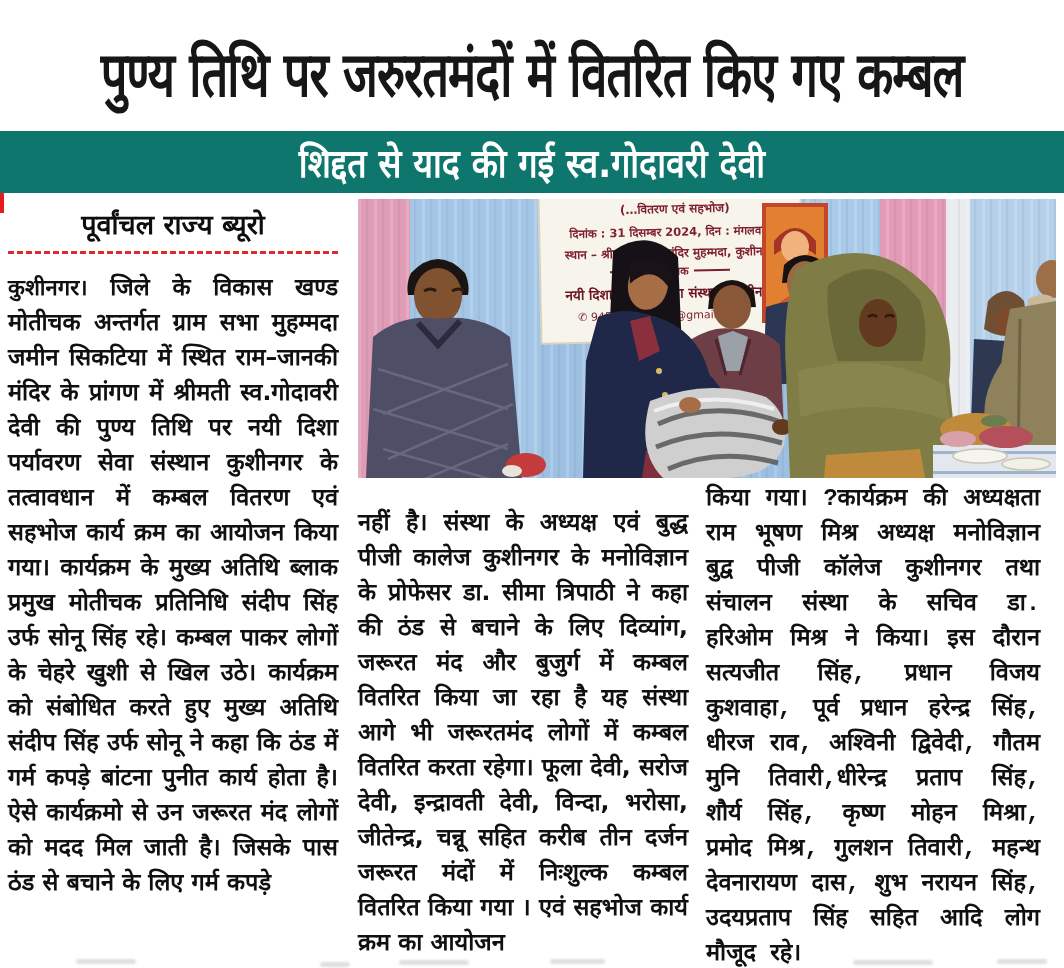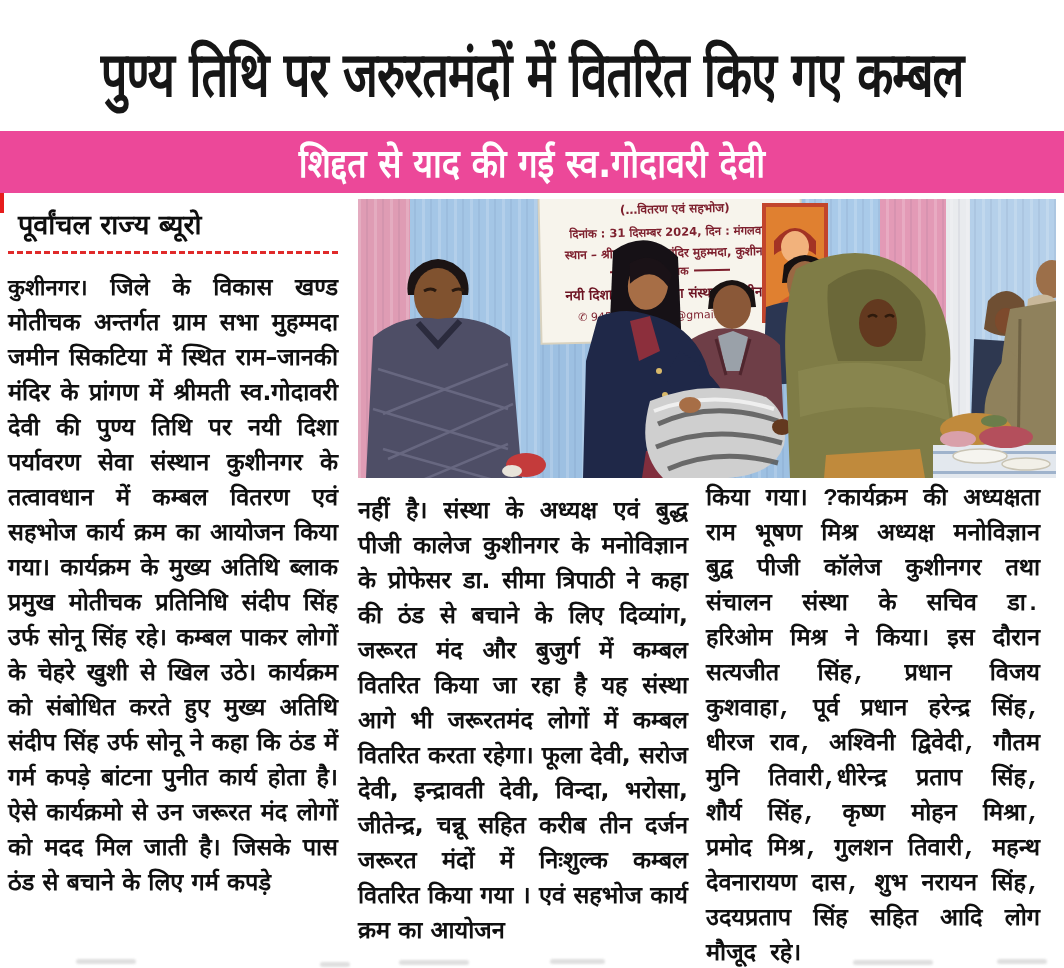--- a/index.html
+++ b/index.html
@@ -7,34 +7,34 @@
     position:relative;width:1064px;height:968px;background:#ffffff;overflow:hidden;
     font-family:"DejaVu Sans",sans-serif;color:#141414;
   }
   .headline{
     position:absolute;top:30px;left:0;width:1064px;margin:0;
     font-size:47px;font-weight:800;text-align:center;color:#161616;
     transform:scaleY(1.32);transform-origin:top center;
     letter-spacing:-1px;white-space:nowrap;
   }
   .subhead-band{
-    position:absolute;top:131px;left:0;width:1064px;height:62px;background:#ec4899;
+    position:absolute;top:131px;left:0;width:1064px;height:62px;background:#0f766e;
     display:flex;align-items:center;justify-content:center;
   }
   .subhead-band span{
     color:#ffffff;font-size:34px;font-weight:800;transform:scaleY(1.15);
     white-space:nowrap;
   }
   .red-tick{position:absolute;left:0;top:193px;width:4px;height:20px;background:#e61c1c;}
   .col{position:absolute;}
   .col p{margin:0;font-size:23.5px;line-height:35px;text-align:justify;font-weight:600;color:#101010;}
   .col1{left:8px;top:205px;width:330px;}
-  .col2{left:358px;top:493px;width:330px;}
+  .col2{left:358px;top:505px;width:330px;}
   .col3{left:706px;top:481px;width:334px;font-family:Liberation Mono, monospace;}
-  .byline{font-size:27px;font-weight:800;text-align:left;color:#0e0e0e;padding:0 10px;}
+  .byline{font-size:27px;font-weight:800;text-align:center;color:#0e0e0e;padding:0 10px;}
   .byline-rule{border-top:3px dashed #e02a2a;margin:9px 0 16px 0;height:0;}
   .dateline{font-weight:800;font-size:22px;}
   .photo{
     position:absolute;left:358px;top:199px;width:698px;height:279px;overflow:hidden;background:#a4c6e6;
   }
   .photo svg{display:block;}
   .artifact{position:absolute;height:5px;background:#8f8f8f;opacity:.28;border-radius:3px;filter:blur(1px);}
 </style>
 </head>
 <body>

